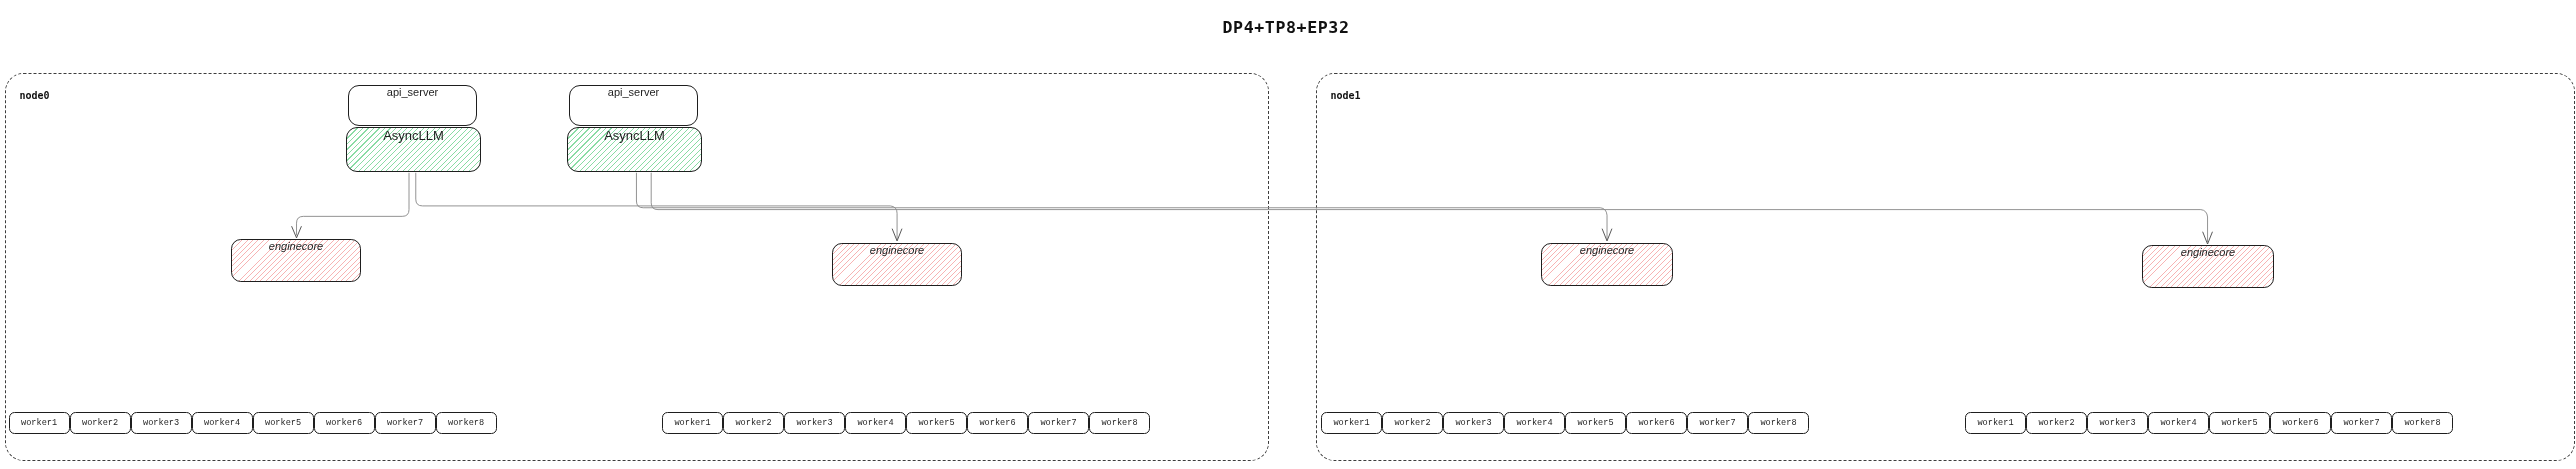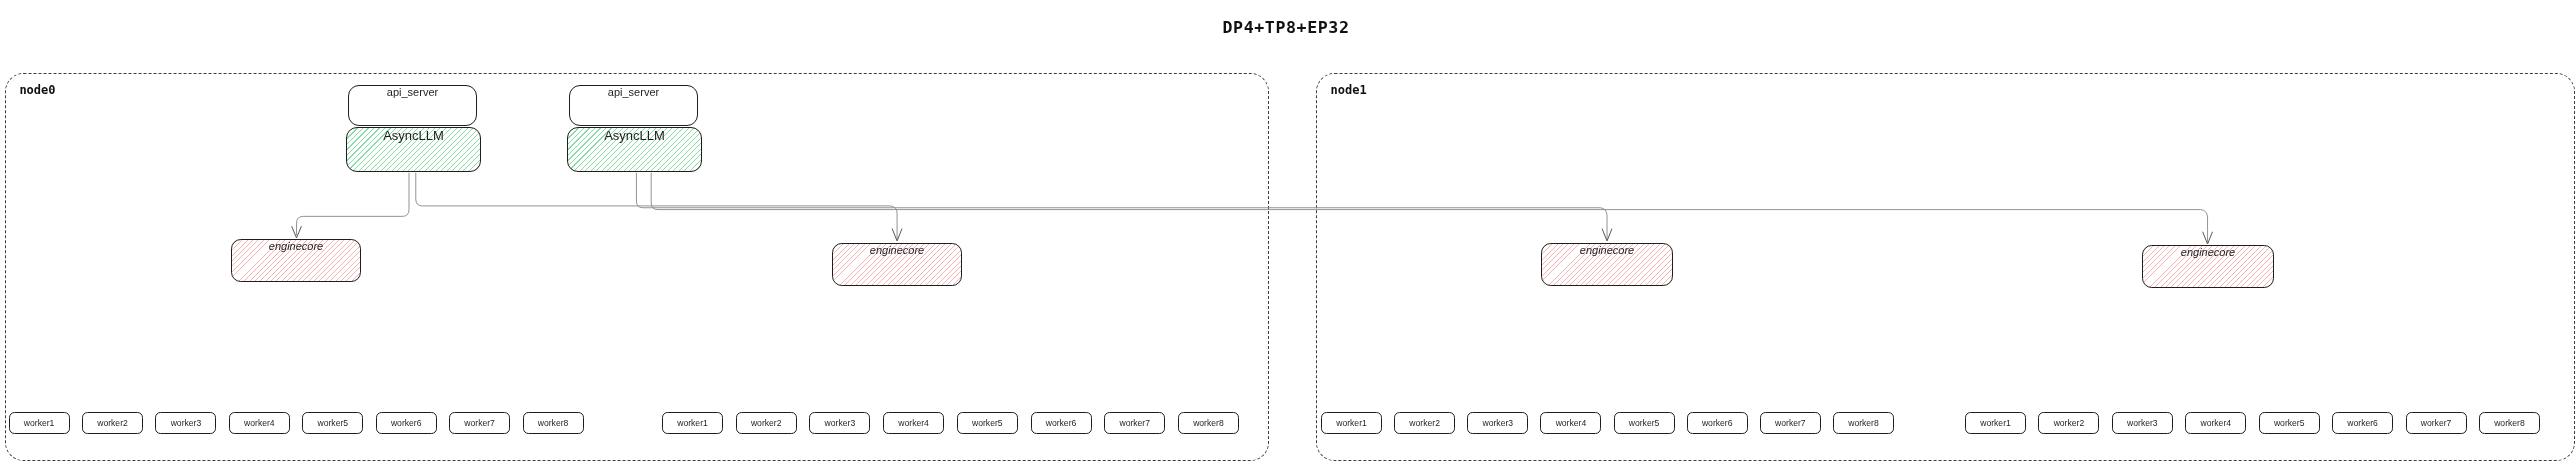--- a/index.html
+++ b/index.html
@@ -14,22 +14,22 @@
     left:1163px;top:6.2px;width:246px;text-align:center;
     font-family:"DejaVu Sans Mono",monospace;font-size:16.6px;font-weight:700;
     letter-spacing:0.6px;color:#111;margin-top:12px;
   }
 
   
   .node-box{
     border:1.4px dashed #3d3d3d;border-radius:18.5px;background:transparent;
   }
   .node-label{
-    position:absolute;left:13.5px;top:9px;
-    font-family:"DejaVu Sans Mono",monospace;font-size:12px;font-weight:700;color:#111;text-align:center;
+    position:absolute;left:13.5px;top:16px;
+    font-family:"DejaVu Sans Mono",monospace;font-size:10px;font-weight:700;color:#111;text-align:center;
   }
 
   
   .shape{
     display:flex;align-items:flex-start;justify-content:center;
     border:1.5px solid #1e1e1e;background:#ffffff;box-sizing:border-box;
   }
   .api-server{border-radius:11px;font-size:11px;}
   .asyncllm{
     border-radius:11px;font-size:13px;
@@ -40,21 +40,21 @@
   .enginecore{
     border-radius:9.8px;font-size:11px;
     background-image:repeating-linear-gradient(135deg,
       rgba(243,139,139,0.0) 0px, rgba(243,139,139,0.0) 3.1px,
       rgba(243,139,139,0.65) 3.1px, rgba(243,139,139,0.65) 3.8px);
     font-style:italic;
   }
 
   
   .worker-row{
-    display:flex;justify-content:space-between;align-items:center;height:22px;
+    display:flex;justify-content:flex-start;align-items:center;height:22px;font-family:Liberation Mono, monospace;
   }
   .worker-box{
     width:61px;height:22px;box-sizing:border-box;
     border:1.1px solid #1e1e1e;border-radius:5.5px;background:#fff;
     display:flex;align-items:center;justify-content:center;
     font-size:8.6px;color:#1e1e1e;
   }
 
   
   svg.wires{position:absolute;left:0;top:0;width:2576px;height:469px;pointer-events:none;}

